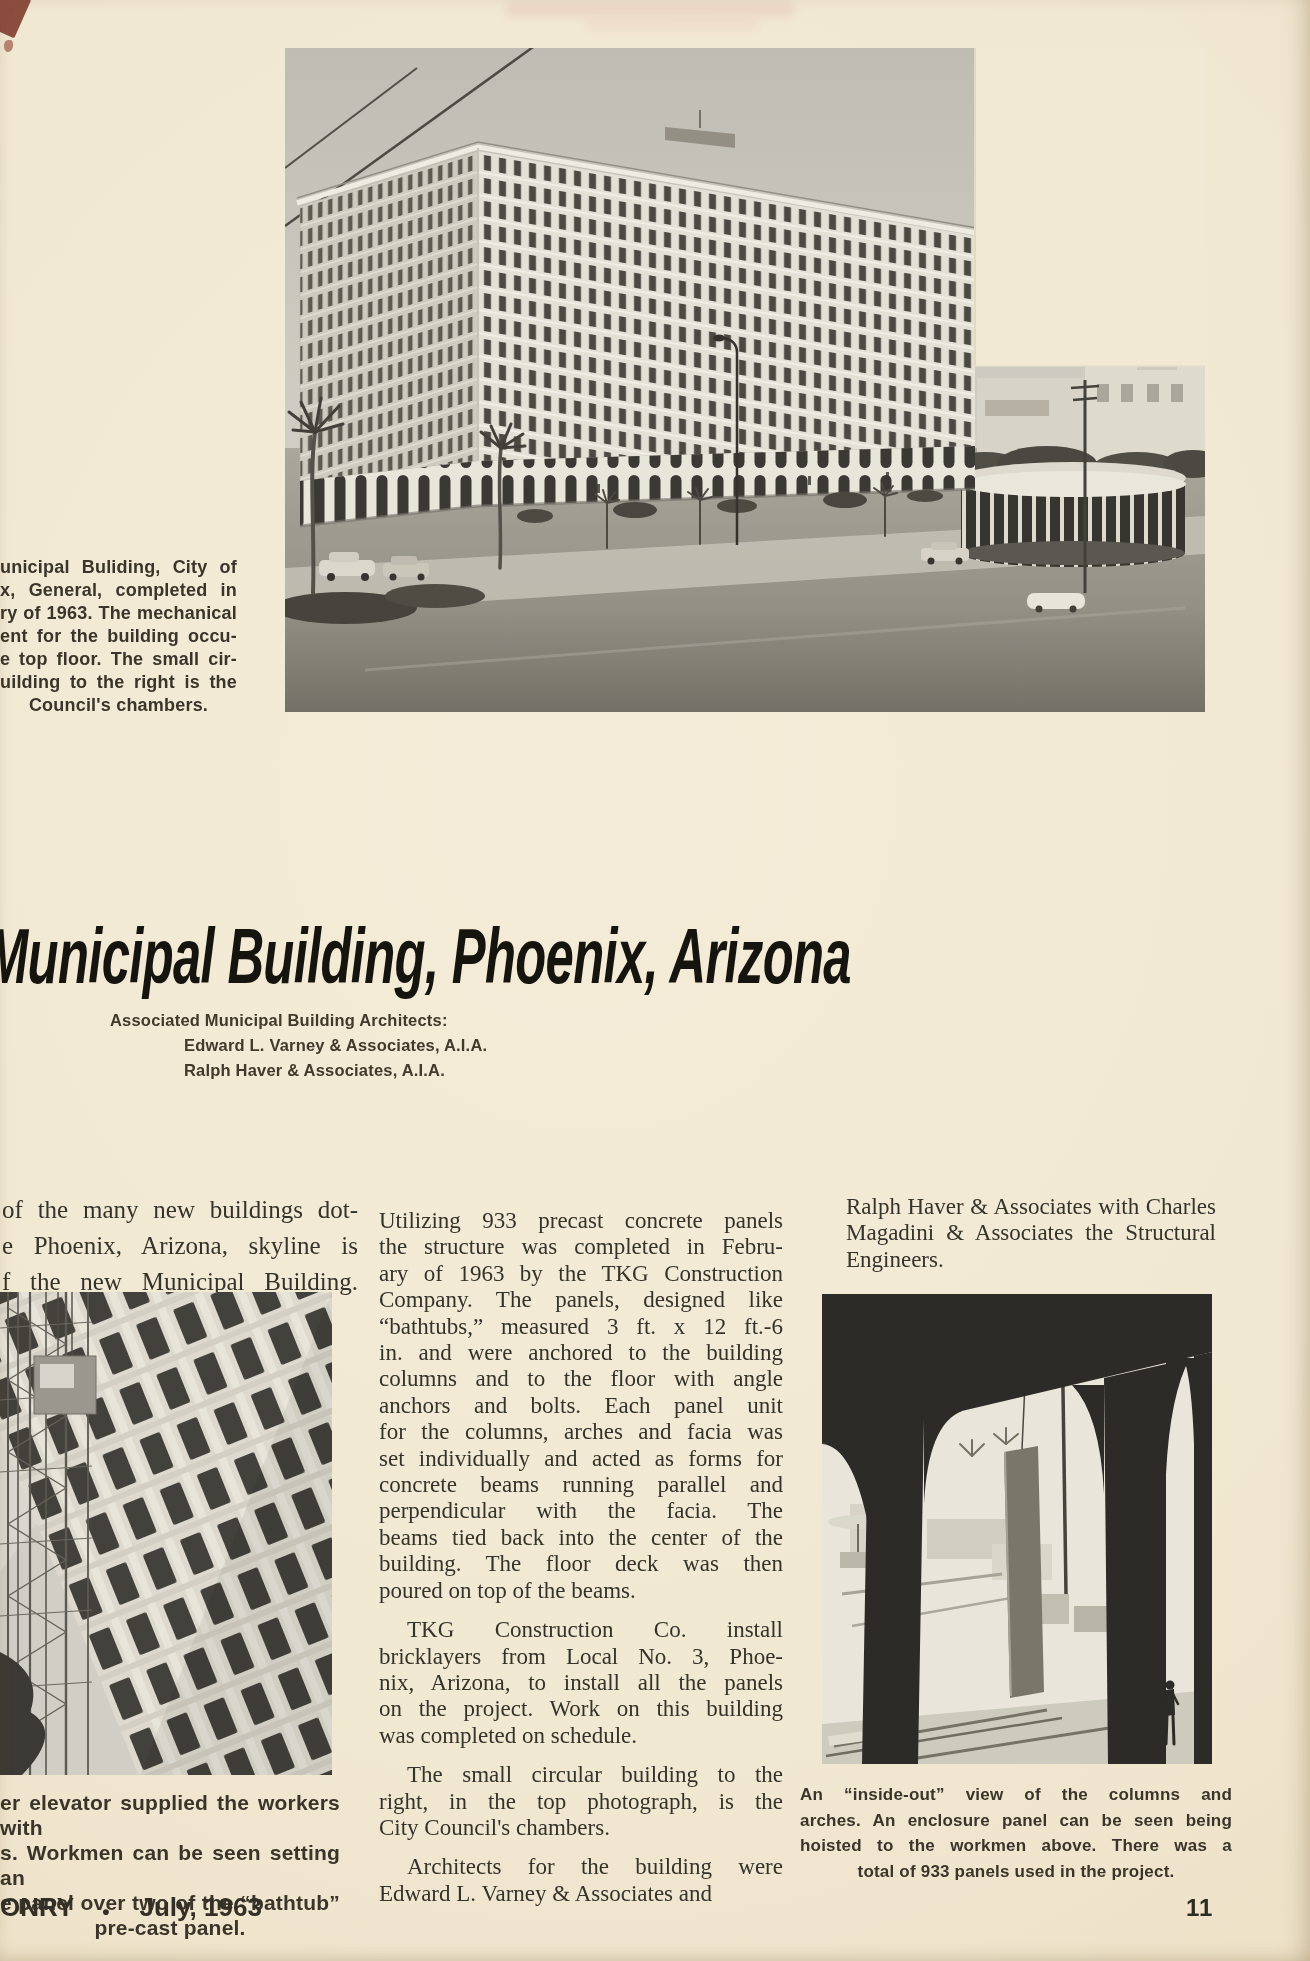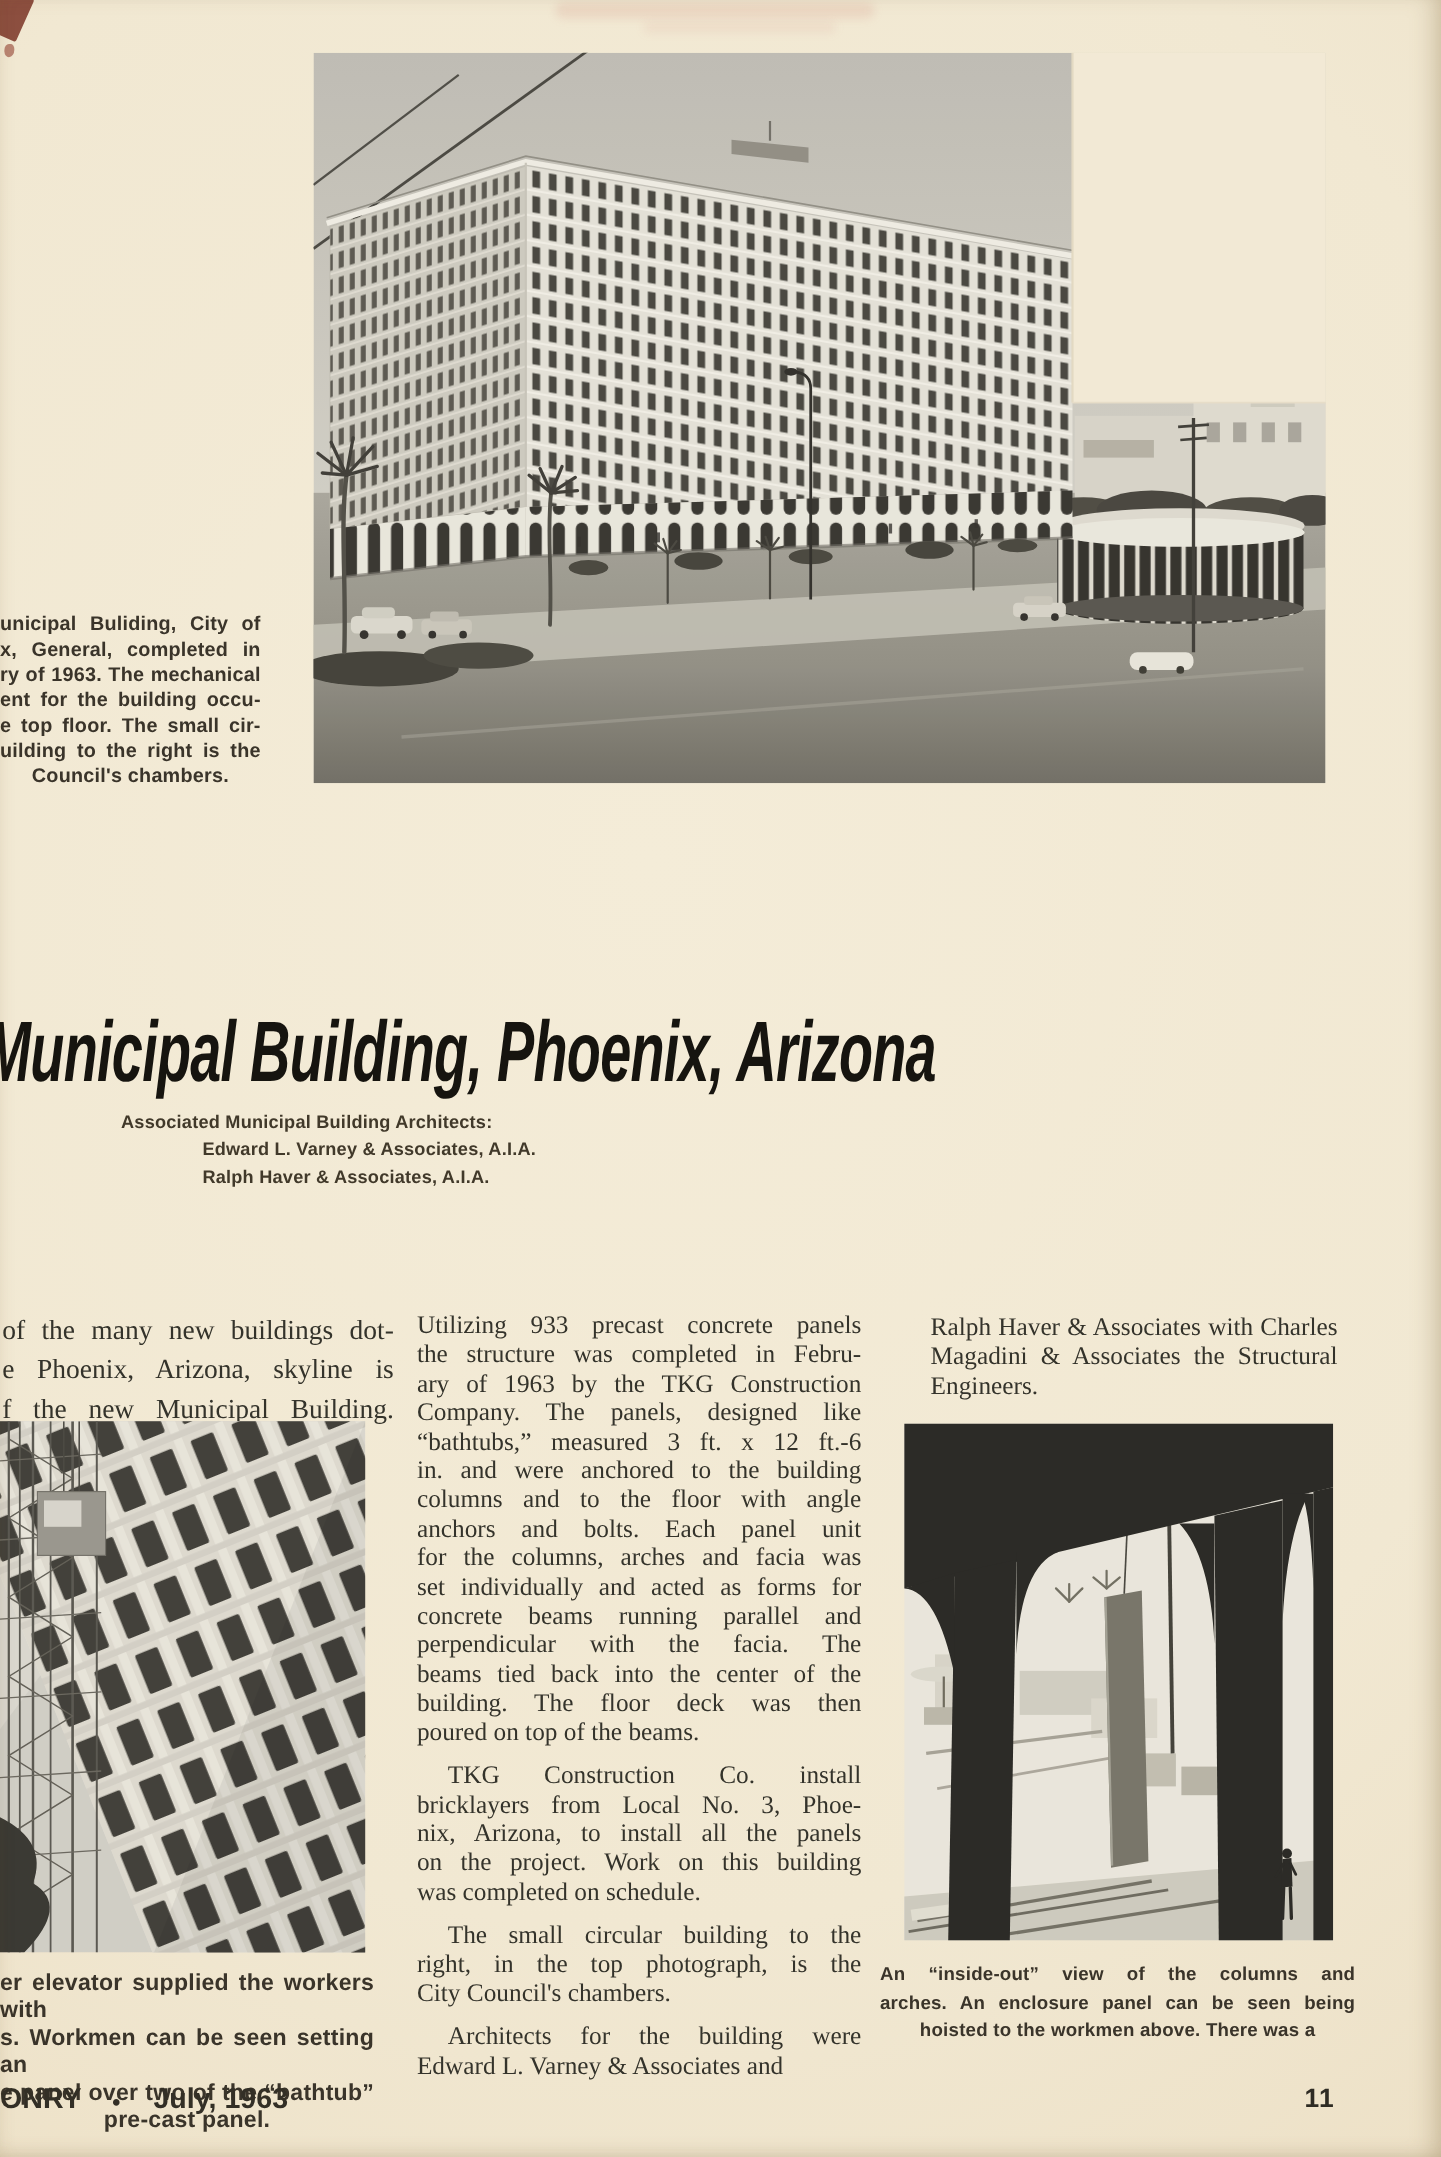--- a/index.html
+++ b/index.html
@@ -53,21 +53,21 @@
 
   
   .bodycol{font-family:"Liberation Serif",serif;color:#34332b;}
   .bodycol > div, .para > div{text-align:justify;text-align-last:justify;}
   .col1{left:2px;top:1192px;width:356px;font-size:25px;line-height:36px;}
   .col1 > div:last-child{text-align-last:justify;}
   .col2{left:379px;top:1192px;width:404px;font-size:23px;line-height:26.4px;}
   .col3{left:846px;top:1194px;width:370px;font-size:23px;line-height:26.4px;}
   .col3 > div:last-child, .para > div:last-child{text-align-last:left;}
   .para{margin-top:13px;}
-  .para.first{margin-top:0;}
+  .para.first{margin-top:16px;}
   .para.indent > div:first-child{text-indent:28px;}
 
   
   .footer-left{left:0;top:1892px;color:#332f26;font-weight:bold;font-size:26px;display:flex;align-items:flex-end;}
   .footer-left .sep{font-size:21px;margin:0 30px 0 28px;position:relative;top:1px;}
   .page-num{left:1186px;top:1894px;color:#2e2b23;font-weight:bold;font-size:24px;letter-spacing:1px;}
 </style>
 </head>
 <body>
 
@@ -403,20 +403,21 @@
         <line x1="351" y1="422" x2="352" y2="450" stroke-width="3"></line>
       </g>
       <rect width="390" height="470" fill="#ffffff" opacity=".03"></rect>
     </svg>
   </figure>
 
   <div class="abs cap cap-pr">
       <div class="capln">An “inside-out” view of the columns and</div>
       <div class="capln">arches. An enclosure panel can be seen being</div>
       <div class="capln">hoisted to the workmen above. There was a</div>
+      <div class="capln">total of 933 panels used in the project.</div>
     </div>
 
   <div class="abs footer-left">
     <span>ONRY</span>
     <span class="sep">•</span>
     <span>July, 1963</span>
   </div>
   <div class="abs page-num">11</div>
 
 </div>

